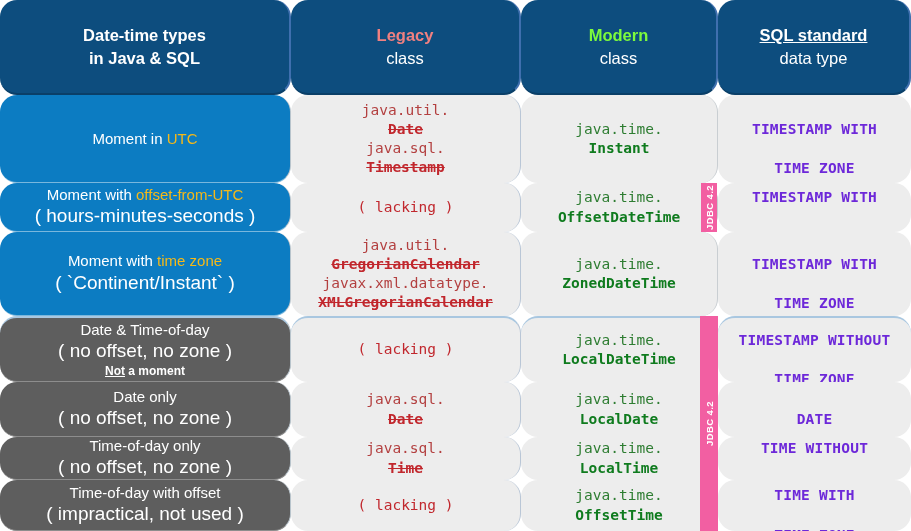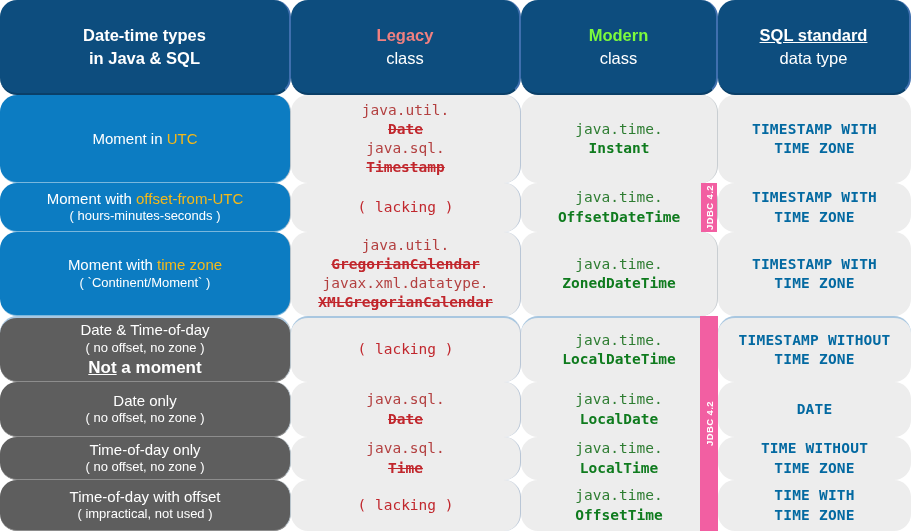--- a/index.html
+++ b/index.html
@@ -60,22 +60,22 @@
     color: #ffffff;
     font-size: 15px;
     line-height: 1.3;
     border-bottom: 1px solid rgba(255,255,255,0.45);
     border-right: 1px solid #b8c4cc;
     padding: 0 6px;
   }
   .lbl.blue { background: #0c7cc2; }
   .lbl.gray { background: #5e5e5e; border-bottom: 1px solid #8d8d8d; text-align: center; }
   .lbl .t1 { font-weight: normal; }
-  .lbl .t2 { font-weight: normal; font-size: 13px; }
-  .lbl .t3 { font-weight: bold; font-size: 17px; }
+  .lbl .t2 { font-weight: normal; font-size: 19px; }
+  .lbl .t3 { font-weight: bold; font-size: 12px; }
   .lbl .hl { color: #f5b919; }
   .lbl u { text-decoration: underline; }
 
   
   .code {
     background: #ededed;
     font-family: "DejaVu Sans Mono", monospace;
     font-size: 14.5px;
     line-height: 1.32;
     border-right: 1px solid #c9ced2;
@@ -84,21 +84,21 @@
   .code.modern-col { border-right: 1px solid #c9ced2; }
   .code.sql-col    { border-right: none; }
 
   .pkg-red  { color: #b34040; }
   .cls-red  { color: #c1272d; font-weight: bold; text-decoration: line-through; }
   .lacking  { color: #c1272d; }
 
   .pkg-grn  { color: #2e7d32; }
   .cls-grn  { color: #0f7b1e; font-weight: bold; }
 
-  .sql-grn  { color: #0369a1; font-weight: bold; letter-spacing: 0.2px; }
+  .sql-grn  { color: #6d28d9; font-weight: bold; letter-spacing: 0.2px; margin-top: 20px; }
 
   
   .group-sep-top { border-top: 2px solid #a9c7e0; }
 
   
   .jdbc {
     position: absolute;
     background: #f25fa2;
     color: #ffffff;
     font-family: "Liberation Sans", sans-serif;
@@ -183,21 +183,21 @@
   </div>
   <div class="cell code sql-col">
     <div class="sql-grn">TIMESTAMP WITH</div>
     <div class="sql-grn">TIME ZONE</div>
   </div>
 
   <div class="cell lbl blue">
     <div class="t1">
       <span>Moment with </span><span class="hl">time zone</span>
     </div>
-    <div class="t2">( `Continent/Moment` )</div>
+    <div class="t2">( `Continent/Instant` )</div>
   </div>
   <div class="cell code legacy-col">
     <div class="pkg-red">java.util.</div>
     <div class="cls-red">GregorianCalendar</div>
     <div class="pkg-red">javax.xml.datatype.</div>
     <div class="cls-red">XMLGregorianCalendar</div>
   </div>
   <div class="cell code modern-col">
     <div class="pkg-grn">java.time.</div>
     <div class="cls-grn">ZonedDateTime</div>

